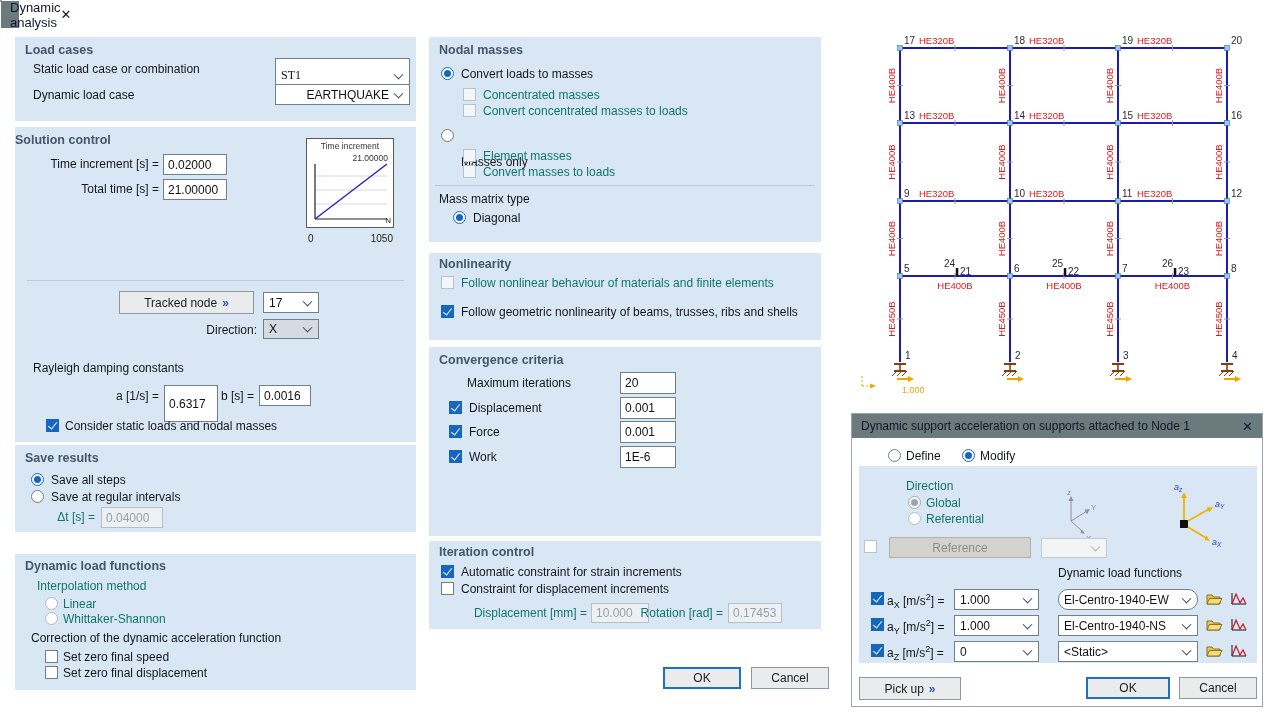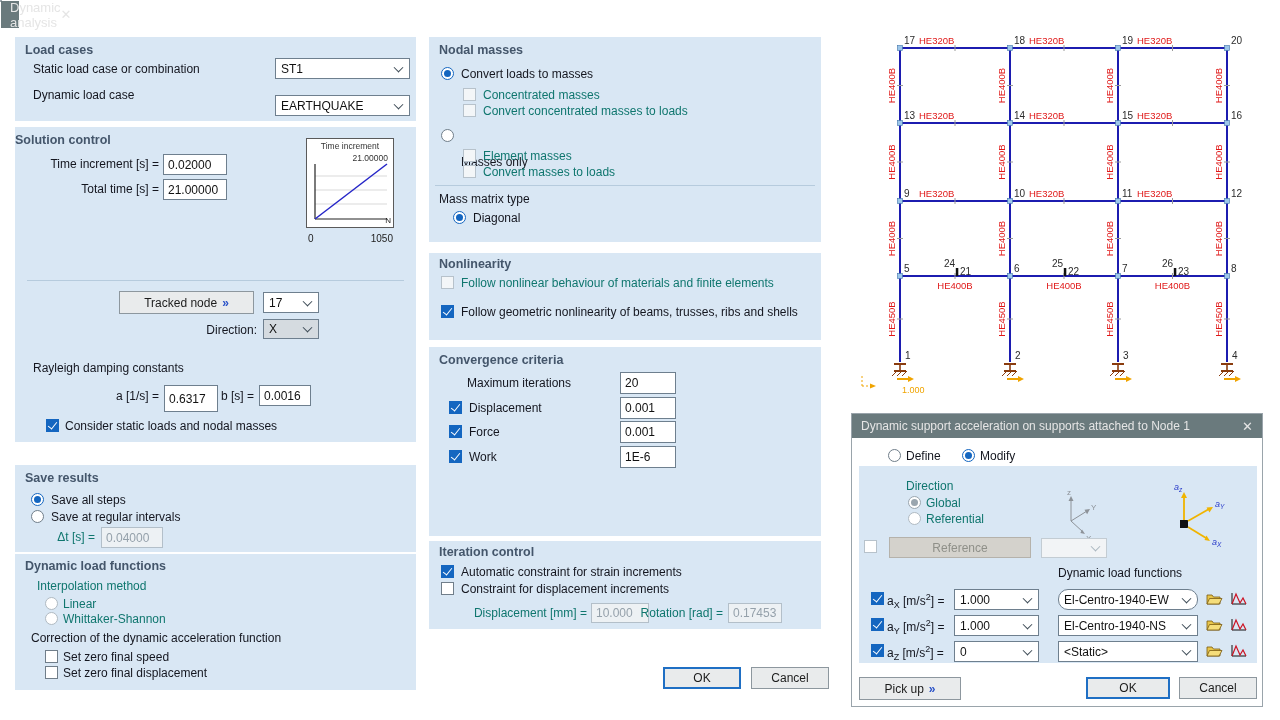--- a/index.html
+++ b/index.html
@@ -1,19 +1,19 @@
 <!DOCTYPE html>
 <html><head>
 <meta charset="utf-8">
 <style>
   html,body{margin:0;padding:0;background:#fff;}
   .stage{position:relative;width:1280px;height:720px;background:#fff;overflow:hidden;
          font-family:"Liberation Sans",sans-serif;font-size:12px;color:#14161f;}
   .dlg{position:absolute;background:#fff;border:1px solid #9aa4ab;box-sizing:border-box;}
-  .titlebar{position:absolute;left:0;right:0;top:0;background:#6a7a7d;color:#e5e5e5;
+  .titlebar{position:absolute;left:0;right:0;top:0;background:#6a7a7d;color:#0f172a;
             display:flex;align-items:center;padding:0 9px;box-sizing:border-box;}
   .close{margin-left:auto;font-size:13px;line-height:1;}
   .panel{position:absolute;background:#d9e7f4;}
   .hdr{position:absolute;font-weight:bold;font-size:12.5px;color:#44566b;white-space:nowrap;}
   .lbl{position:absolute;font-size:12px;color:#14161f;white-space:nowrap;}
   .lbl.dis{color:#0f766e;}
   .lbl.r{text-align:right;}
   .lbl sub{font-size:9px;}
   .lbl sup{font-size:9px;}
   .input{position:absolute;background:#fff;border:1px solid #6e7f8e;font-size:12px;color:#111;
@@ -55,26 +55,26 @@
 
   <div class="dlg" style="left:0;top:10;width:841;height:697;">
     <div class="titlebar" style="height:27px;font-size:13px;">
       <span>Dynamic analysis</span>
       <span class="close">✕</span>
     </div>
 
     <div class="panel" style="left:14px;top:36px;width:401px;height:84px;">
       <div class="hdr" style="left:10px;top:6px;">Load cases</div>
       <div class="lbl" style="left:18px;top:25px;">Static load case or combination</div>
-      <div class="combo" style="left:260px;top:21px;width:135px;height:21px;">
+      <div class="combo" style="left:260px;top:21px;width:135px;height:35px;font-family:Liberation Serif, serif;">
         <span>ST1</span>
         <span class="chev"></span>
       </div>
       <div class="lbl" style="left:18px;top:51px;">Dynamic load case</div>
-      <div class="combo" style="left:260px;top:58px;width:135px;height:21px;">
+      <div class="combo" style="left:260px;top:47px;width:135px;height:21px;justify-content:flex-end;">
         <span>EARTHQUAKE</span>
         <span class="chev"></span>
       </div>
     </div>
 
     <div class="panel" style="left:14px;top:126px;width:401px;height:315px;">
       <div class="hdr" style="left:0;top:6px;">Solution control</div>
       <div class="lbl r" style="left:8px;width:136px;top:30px;">Time increment [s] =</div>
       <div class="input" style="left:148px;top:27px;width:64px;height:21px;align-items:center;">
         <span>0.02000</span>
@@ -110,32 +110,32 @@
         <span class="chev"></span>
       </div>
       <div class="lbl r" style="left:140px;width:102px;top:196px;">Direction:</div>
       <div class="combo gray" style="left:248px;top:192px;width:56px;height:20px;">
         <span>X</span>
         <span class="chev"></span>
       </div>
 
       <div class="lbl" style="left:18px;top:234px;">Rayleigh damping constants</div>
       <div class="lbl r" style="left:40px;width:104px;top:262px;">a [1/s] =</div>
-      <div class="input" style="left:149px;top:258px;width:54px;height:27px;">
+      <div class="input" style="left:149px;top:258px;width:54px;height:37px;">
         <span>0.6317</span>
       </div>
       <div class="lbl r" style="left:168px;width:71px;top:262px;">b [s] =</div>
       <div class="input" style="left:244px;top:258px;width:52px;height:21px;">
         <span>0.0016</span>
       </div>
       <div class="cb on" style="left:31px;top:292px;"></div>
       <div class="lbl" style="left:50px;top:292px;">Consider static loads and nodal masses</div>
     </div>
 
-    <div class="panel" style="left:14px;top:464px;width:401px;height:87px;">
+    <div class="panel" style="left:14px;top:444px;width:401px;height:87px;">
       <div class="hdr" style="left:10px;top:6px;">Save results</div>
       <div class="radio on" style="left:16px;top:28px;"></div>
       <div class="lbl" style="left:36px;top:28px;">Save all steps</div>
       <div class="radio" style="left:16px;top:45px;"></div>
       <div class="lbl" style="left:36px;top:45px;">Save at regular intervals</div>
       <div class="lbl dis r" style="left:18px;width:62px;top:65px;">Δt [s] =</div>
       <div class="input dis" style="left:86px;top:62px;width:62px;height:21px;">
         <span>0.04000</span>
       </div>
     </div>

